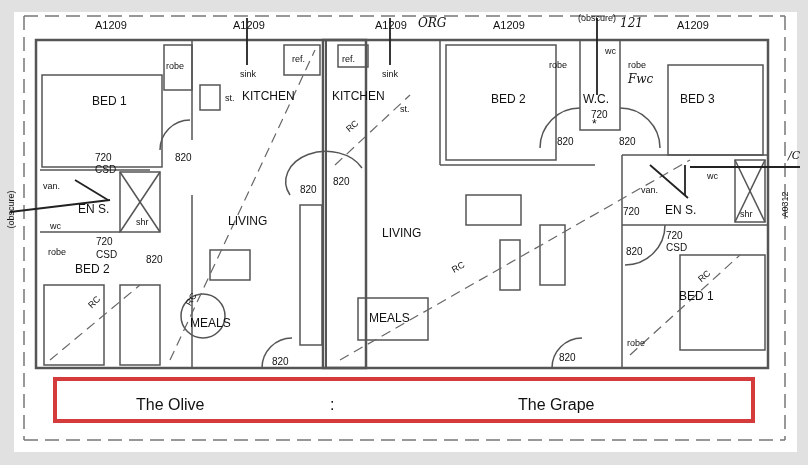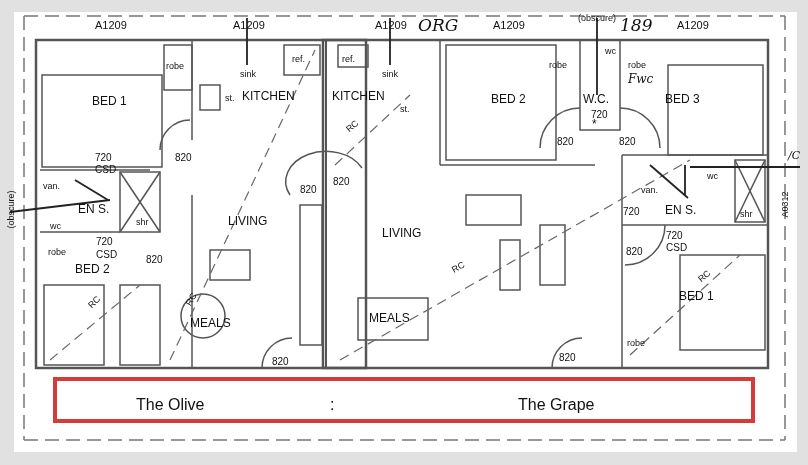--- a/index.html
+++ b/index.html
@@ -4,21 +4,21 @@
 <style>
   html, body { margin:0; padding:0; }
   body { width:808px; height:465px; background:#e1e1e1; overflow:hidden; position:relative; font-family:"Liberation Sans", sans-serif; }
   .sheet { position:absolute; left:14px; top:12px; width:783px; height:440px; background:#fff; }
   svg.plan { position:absolute; left:0; top:0; }
   .lbl { position:absolute; color:#111; white-space:nowrap; line-height:1; font-family:"Liberation Sans", sans-serif; }
   .room { font-size:12px; }
   .win { font-size:11px; }
   .dim { font-size:10px; }
   .small { font-size:9px; }
-  .hand { font-size:17px; font-style:italic; font-family:"DejaVu Serif", serif; }
+  .hand { font-size:12px; font-style:italic; font-family:"DejaVu Serif", serif; }
   .caption-box { position:absolute; left:53px; top:377px; width:702px; height:46px; border:4px solid #d63b3b; box-sizing:border-box; background:#fff; }
   .cap { position:absolute; top:397px; font-size:16px; color:#111; }
 </style>
 </head>
 <body>
 
 <div class="sheet"></div>
 
 <svg class="plan" width="808" height="465">
   <g fill="none" stroke="#555" stroke-width="1.5">
@@ -117,33 +117,33 @@
 <span class="lbl small" style="left:88px;top:298px;transform:rotate(-45deg)">RC</span>
 <span class="lbl small" style="left:185px;top:295px;transform:rotate(-60deg)">RC</span>
 <span class="lbl room" style="left:190px;top:317px">MEALS</span>
 <span class="lbl dim" style="left:272px;top:357px">820</span>
 <span class="lbl small" style="left:-8px;top:205px;transform:rotate(-90deg)">(obscure)</span>
 
 <span class="lbl win" style="left:375px;top:20px">A1209</span>
 <span class="lbl hand" style="left:418px;top:17px">ORG</span>
 <span class="lbl win" style="left:493px;top:20px">A1209</span>
 <span class="lbl small" style="left:578px;top:14px">(obscure)</span>
-<span class="lbl hand" style="left:620px;top:17px">189</span>
+<span class="lbl hand" style="left:620px;top:17px">121</span>
 <span class="lbl win" style="left:677px;top:20px">A1209</span>
 <span class="lbl small" style="left:342px;top:55px">ref.</span>
 <span class="lbl small" style="left:382px;top:70px">sink</span>
 <span class="lbl room" style="left:332px;top:90px">KITCHEN</span>
 <span class="lbl small" style="left:400px;top:105px">st.</span>
 <span class="lbl small" style="left:549px;top:61px">robe</span>
 <span class="lbl small" style="left:605px;top:47px">wc</span>
 <span class="lbl small" style="left:628px;top:61px">robe</span>
 <span class="lbl hand" style="left:628px;top:73px;font-size:12px">Fwc</span>
 <span class="lbl room" style="left:491px;top:93px">BED 2</span>
 <span class="lbl room" style="left:583px;top:93px">W.C.</span>
-<span class="lbl room" style="left:665px;top:93px">BED 3</span>
+<span class="lbl room" style="left:680px;top:93px">BED 3</span>
 <span class="lbl dim" style="left:591px;top:110px">720</span>
 <span class="lbl room" style="left:592px;top:118px">*</span>
 <span class="lbl dim" style="left:557px;top:137px">820</span>
 <span class="lbl dim" style="left:619px;top:137px">820</span>
 <span class="lbl small" style="left:346px;top:122px;transform:rotate(-40deg)">RC</span>
 <span class="lbl dim" style="left:333px;top:177px">820</span>
 <span class="lbl small" style="left:641px;top:186px">van.</span>
 <span class="lbl small" style="left:707px;top:172px">wc</span>
 <span class="lbl small" style="left:740px;top:210px">shr</span>
 <span class="lbl room" style="left:665px;top:204px">EN S.</span>

